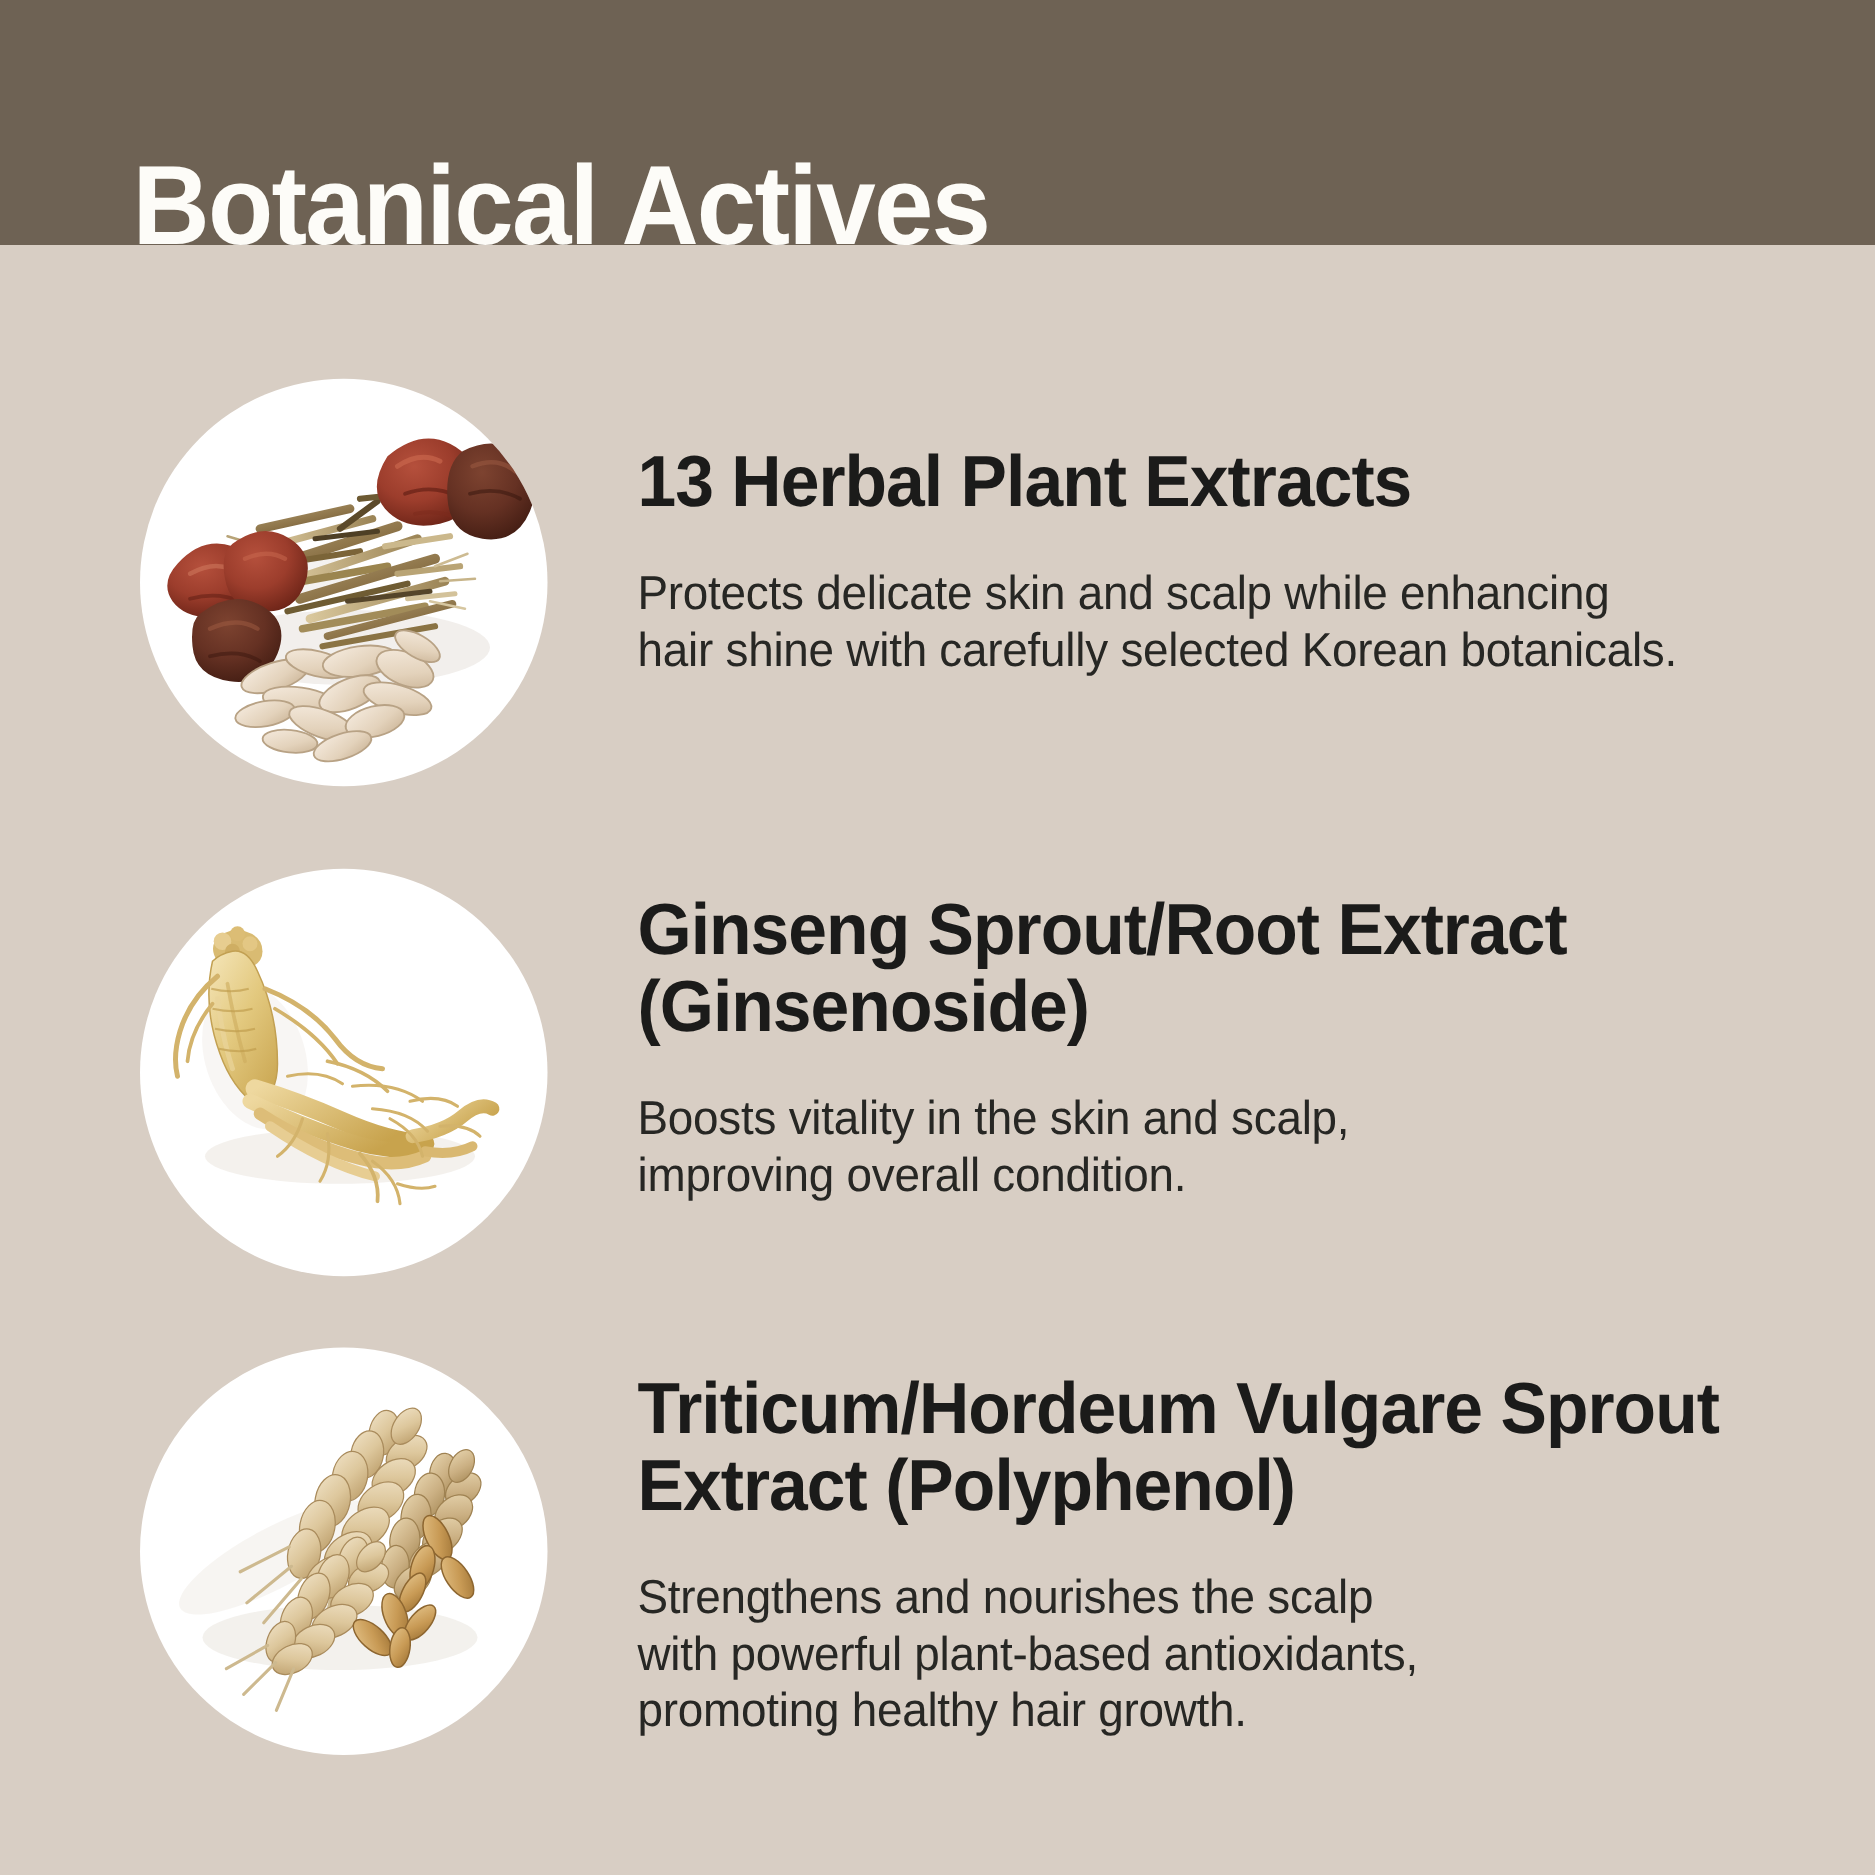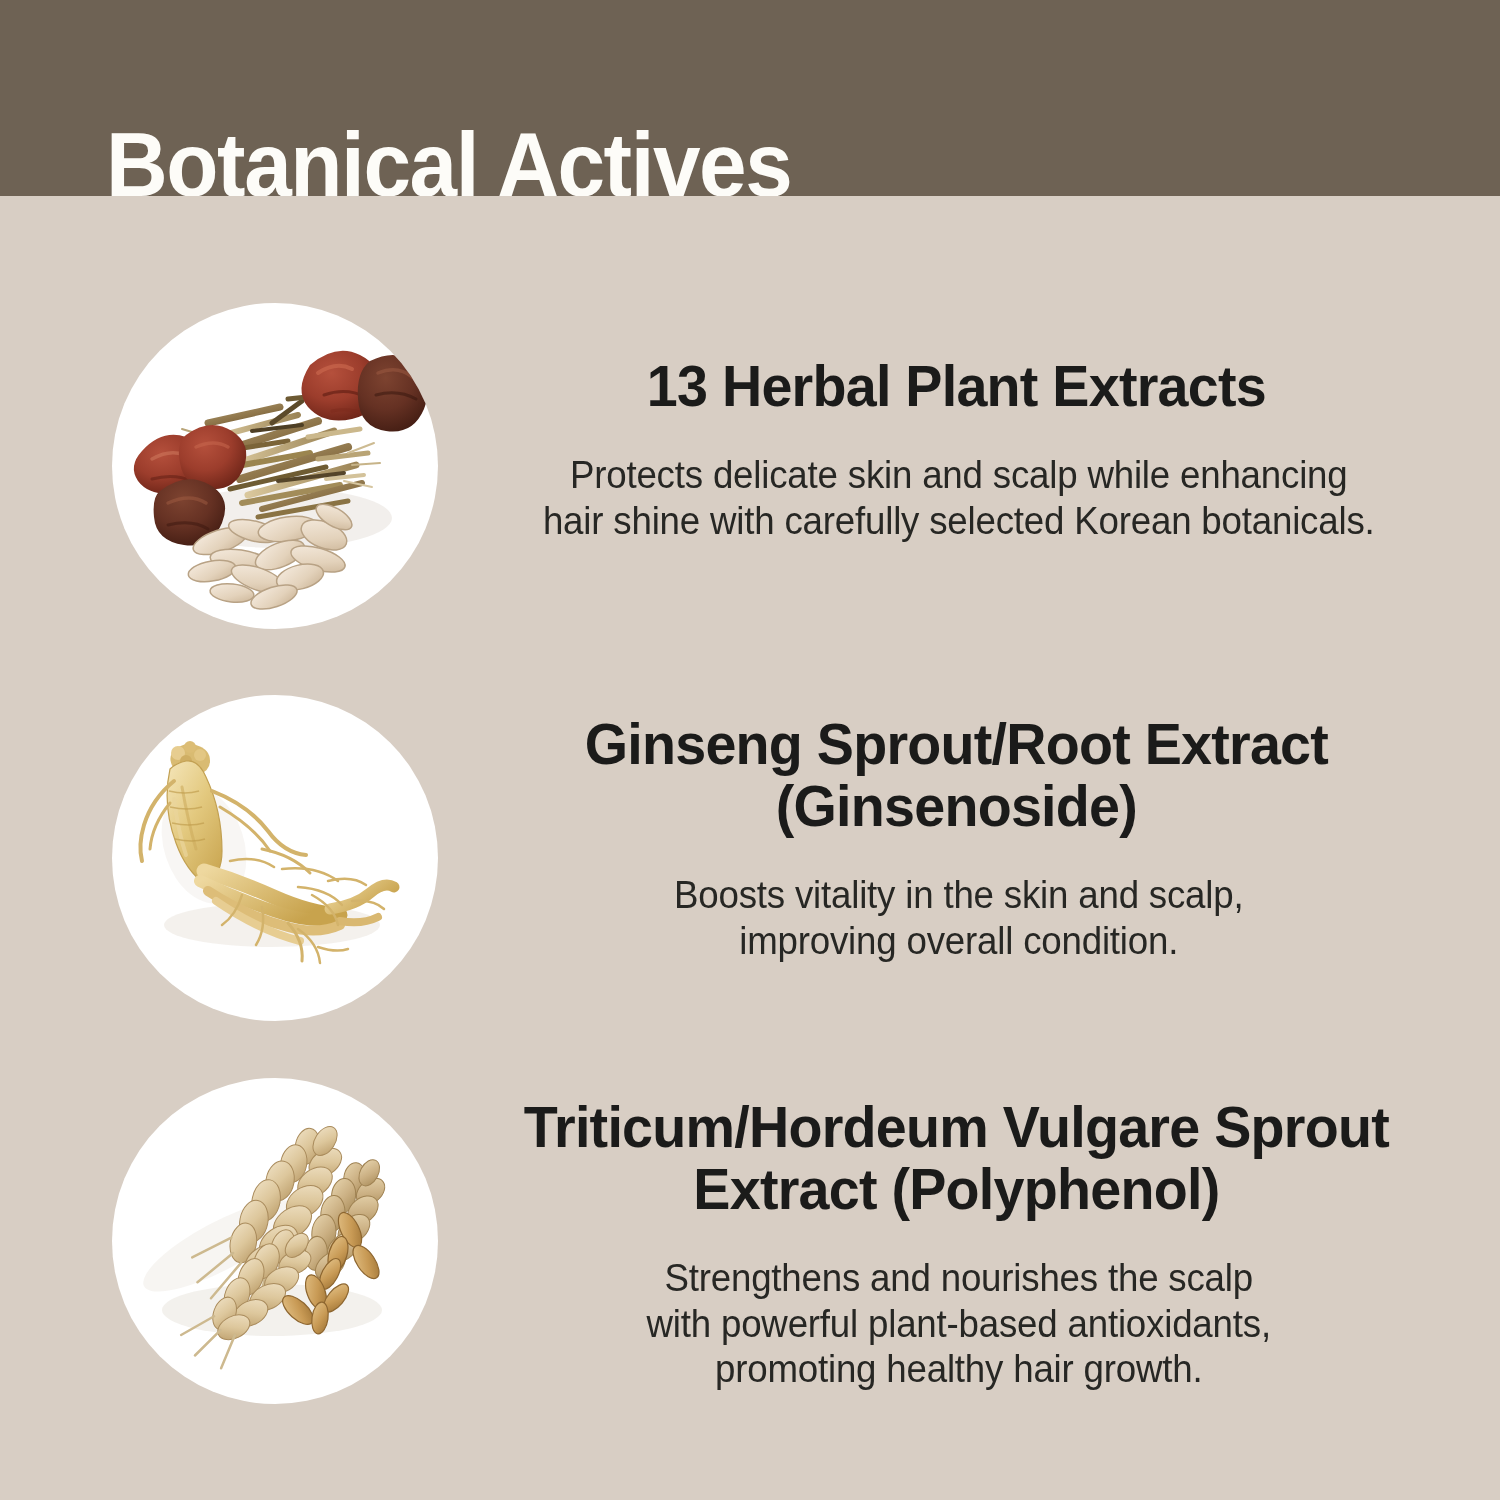--- a/index.html
+++ b/index.html
@@ -76,21 +76,20 @@
     display: block;
     width: 326px;
     height: 326px;
   }
 
   .copy {
     position: absolute;
     left: 510px;
     top: 0;
     width: 930px;
-    text-align: center;
   }
   .feature-1 .copy { padding-top: 52px; }
   .feature-2 .copy { padding-top: 18px; }
   .feature-3 .copy { padding-top: 18px; }
 
   .feature-heading {
     margin: 0;
     color: #1b1b1a;
     font-family: "Liberation Sans", sans-serif;
     font-size: 58px;

